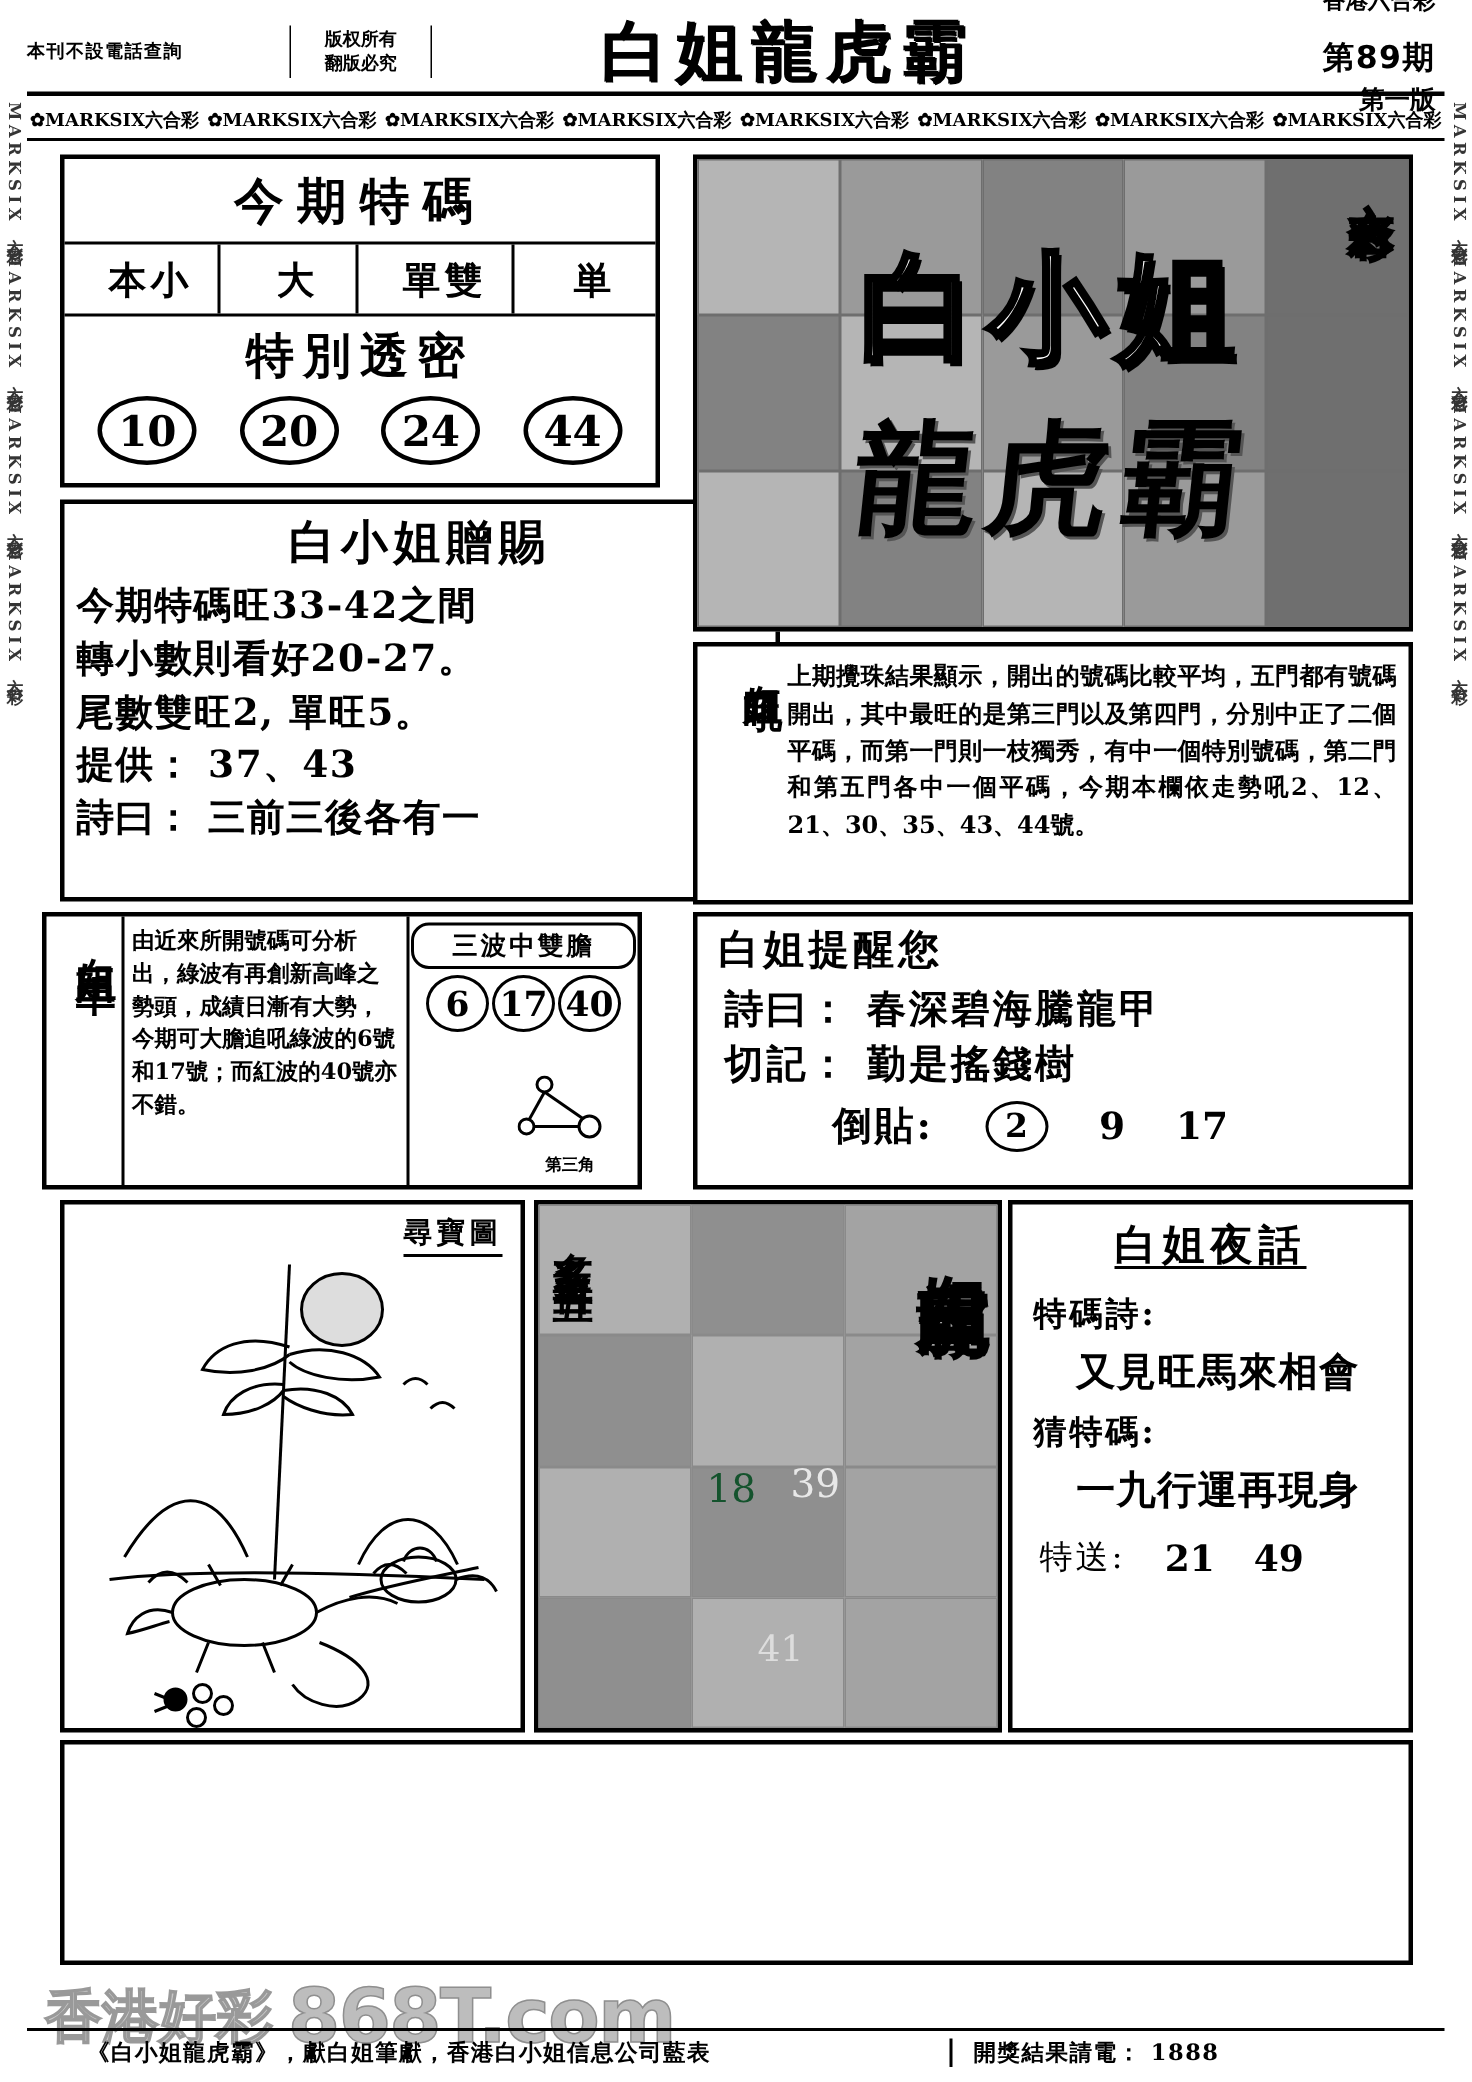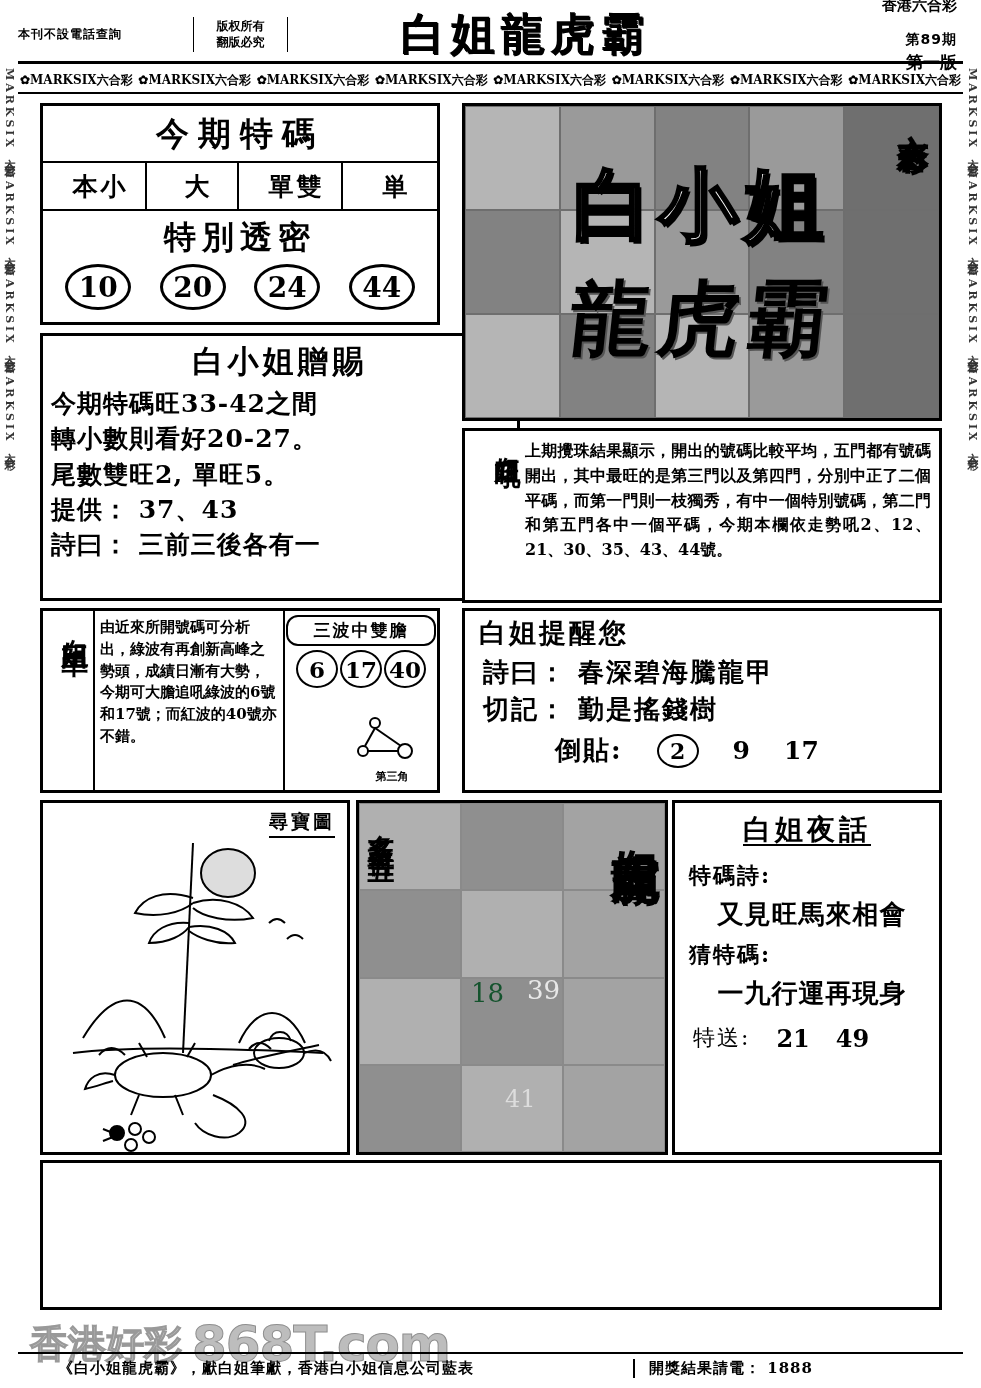--- a/index.html
+++ b/index.html
@@ -34,21 +34,21 @@
   .mh-title {
     flex: 1; text-align: center;
     font-family: "DejaVu Serif", "Liberation Serif", serif;
     font-weight: bold; font-size: 44px; letter-spacing: 6px;
     text-shadow: 1px 1px 0 #000;
   }
   .mh-right {
     width: 200px; text-align: right; padding-right: 6px;
     font-size: 15px; line-height: 1.5; font-weight: bold;
   }
-  .mh-right .issue { font-size: 14px; font-weight: bold; letter-spacing: 1px; margin-top: 12px; }
+  .mh-right .issue { font-size: 21px; font-weight: bold; letter-spacing: 1px; margin-top: 12px; }
   .mh-right .edition { font-size: 17px; font-weight: bold; }
   .mh-right .lottery { font-size: 15px; }
 
   
   .ribbon {
     position: absolute; left: 18px; top: 68px; width: 945px; height: 26px;
     border-bottom: 2px solid #000;
     display: flex; align-items: center; justify-content: space-between;
     overflow: hidden; font-size: 12px; font-weight: bold;
     font-family: "DejaVu Serif", "Liberation Serif", serif;
@@ -111,21 +111,21 @@
     font-family: "DejaVu Serif", "Liberation Serif", serif;
     padding: 5px 0 2px;
   }
   .zeng-line {
     font-size: 25px; font-weight: bold; letter-spacing: 1px;
     font-family: "DejaVu Serif", "Liberation Serif", serif;
     padding: 3px 8px 1px; line-height: 1.25;
   }
 
   
-  .b-sanzhong { left: 40px; top: 608px; width: 400px; height: 185px; }
+  .b-sanzhong { left: 28px; top: 608px; width: 400px; height: 185px; }
   .sz-inner { display: flex; height: 100%; }
   .sz-vert {
     width: 52px; border-right: 2px solid #000;
     font-size: 27px; font-weight: bold;
     font-family: "DejaVu Serif", "Liberation Serif", serif;
     writing-mode: vertical-rl; letter-spacing: 4px;
     padding: 6px 4px; line-height: 1.05;
   }
   .sz-text {
     width: 190px; font-size: 15px; line-height: 1.45; padding: 6px 5px;

